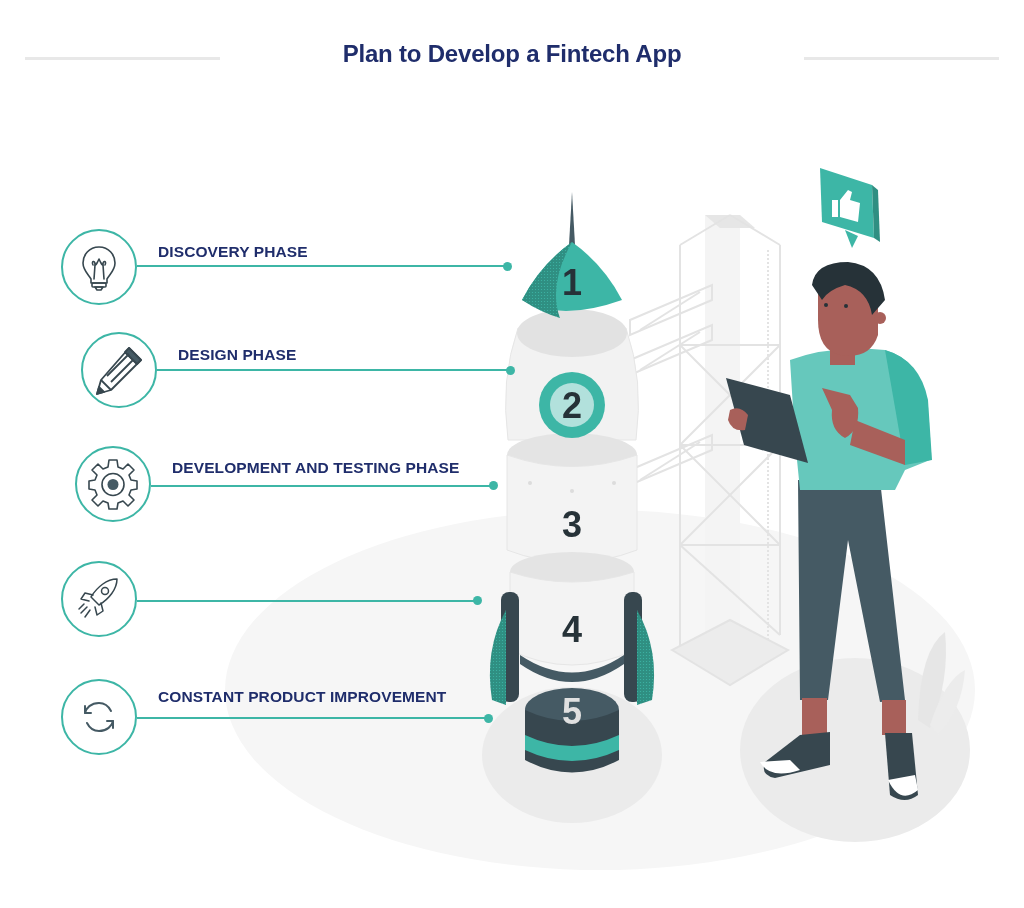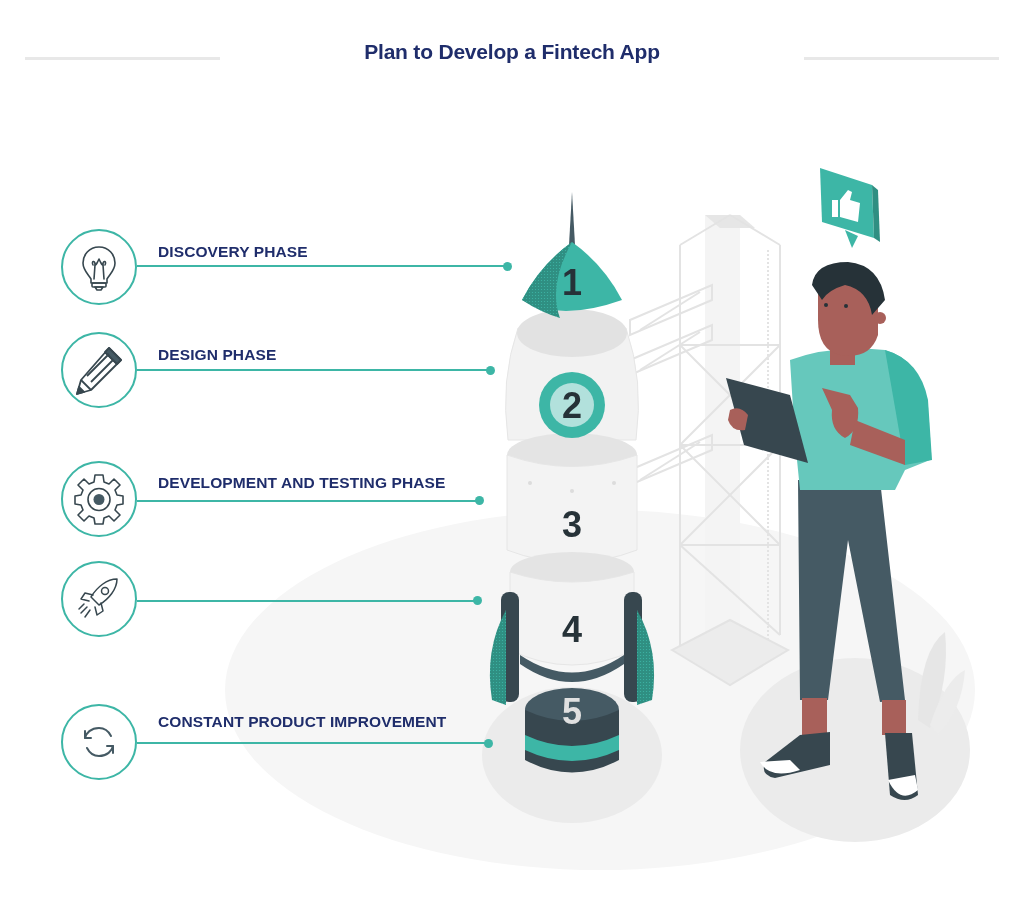--- a/index.html
+++ b/index.html
@@ -1,18 +1,18 @@
 <!DOCTYPE html>
 <html><head>
 <meta charset="utf-8">
 <style>
   html, body { margin: 0; padding: 0; background: #ffffff; }
   body { width: 1024px; height: 908px; position: relative; overflow: hidden; font-family: "Liberation Sans", sans-serif; }
   .title-rule { position: absolute; top: 57px; height: 3px; background: #e8e8e8; }
-  .title { position: absolute; top: 40px; left: 0; width: 1024px; text-align: center; font-family: "Liberation Sans", sans-serif; font-weight: bold; font-size: 21px; color: #1f2d6b; letter-spacing: -0.2px; }
+  .title { position: absolute; top: 40px; left: 0; width: 1024px; text-align: center; font-family: "Liberation Sans", sans-serif; font-weight: bold; font-size: 24px; color: #1f2d6b; letter-spacing: -0.2px; }
   .art { position: absolute; left: 0; top: 0; }
   .step { position: absolute; left: 0; width: 520px; height: 80px; }
   .step-circle { position: absolute; left: 61px; width: 76px; height: 76px; border: 2px solid #3db6a6; border-radius: 50%; background: #fff; box-sizing: border-box; display: flex; align-items: center; justify-content: center; }
   .step-circle svg { width: 56px; height: 56px; }
   .step-label { position: absolute; left: 158px; font-family: "Liberation Sans", sans-serif; font-weight: bold; font-size: 15.5px; color: #1f2d6b; line-height: 24px; letter-spacing: 0.1px; }
   .step-line { position: absolute; left: 137px; height: 2px; background: #3db6a6; }
   .step-dot { position: absolute; width: 9px; height: 9px; border-radius: 50%; background: #3db6a6; }
   .rnum { font-family: "Liberation Sans", sans-serif; font-weight: bold; font-size: 36px; fill: #263238; }
 </style>
 </head>
@@ -149,37 +149,37 @@
       <path d="M22,26 C20,22 24,21 24,25 C24,29 28,20 28,20 C28,20 32,29 32,25 C32,21 36,22 34,26"></path>
       <rect x="21" y="44" width="14" height="4" rx="1"></rect>
       <path d="M24,48 L32,48 L30,51 L26,51 Z"></path>
     </svg>
   </div>
   <div class="step-label" style="top:11px;">DISCOVERY PHASE</div>
   <div class="step-line" style="top:36px; width:370px;"></div>
   <div class="step-dot" style="top:33px; left:503px;"></div>
 </div>
 
-<div class="step" style="top:332px;">
+<div class="step" style="top:332px;margin-left:20px;">
   <div class="step-circle" style="top:0;">
     <svg viewBox="0 0 56 56" fill="none" stroke="#37474f" stroke-width="1.8" stroke-linejoin="round">
       <path d="M38,6 L50,18 L20,48 L6,52 L10,38 Z"></path>
       <path d="M34,10 L46,22"></path>
       <path d="M38,6 L50,18 L46,22 L34,10 Z" fill="#455a64"></path>
       <path d="M10,38 L20,48"></path>
       <path d="M16,34 L38,12 M20,40 L42,18"></path>
       <path d="M6,52 L8,45 L13,50 Z" fill="#37474f"></path>
     </svg>
   </div>
   <div class="step-label" style="top:11px;">DESIGN PHASE</div>
   <div class="step-line" style="top:37px; width:352px;"></div>
   <div class="step-dot" style="top:34px; left:486px;"></div>
 </div>
 
-<div class="step" style="top:461px;">
+<div class="step" style="top:446px;margin-left:14px;">
   <div class="step-circle" style="top:0;">
     <svg viewBox="0 0 56 56" fill="none" stroke="#37474f" stroke-width="1.6" stroke-linejoin="round">
       <path d="M24,4 L32,4 L33,11 L38,13 L43,8 L49,14 L44,19 L46,24 L52,25 L52,33 L46,34 L44,39 L49,44 L43,50 L38,45 L33,47 L32,53 L24,53 L23,47 L18,45 L13,50 L7,44 L12,39 L10,34 L4,33 L4,25 L10,24 L12,19 L7,14 L13,8 L18,13 L23,11 Z"></path>
       <circle cx="28" cy="28.5" r="11"></circle>
       <circle cx="28" cy="28.5" r="5.5" fill="#455a64" stroke="none"></circle>
     </svg>
   </div>
   <div class="step-label" style="top:10px;">DEVELOPMENT AND TESTING PHASE</div>
   <div class="step-line" style="top:39px; width:342px;"></div>
   <div class="step-dot" style="top:35px; left:475px;"></div>
@@ -192,21 +192,21 @@
       <circle cx="34" cy="20" r="3.5"></circle>
       <path d="M22,24 L14,22 L10,28 L18,30"></path>
       <path d="M30,32 L32,40 L26,44 L24,36"></path>
       <path d="M16,36 L10,42 M19,39 L14,46 M13,33 L8,38"></path>
     </svg>
   </div>
   <div class="step-line" style="top:40px; width:340px;"></div>
   <div class="step-dot" style="top:36px; left:473px;"></div>
 </div>
 
-<div class="step" style="top:704px;padding-left:32px;">
+<div class="step" style="top:679px;padding-left:32px;">
   <div class="step-circle" style="top:0;">
     <svg viewBox="0 0 56 56" fill="none" stroke="#455a64" stroke-width="2" stroke-linecap="round" stroke-linejoin="round">
       <path d="M40,22 C37,16 32,14 28,14 C20,14 15,19 14,24"></path>
       <path d="M14,24 L14,17 M14,24 L20,24"></path>
       <path d="M16,34 C19,40 24,42 28,42 C36,42 41,37 42,32"></path>
       <path d="M42,32 L42,39 M42,32 L36,32"></path>
     </svg>
   </div>
   <div class="step-label" style="top:6px;">CONSTANT PRODUCT IMPROVEMENT</div>
   <div class="step-line" style="top:38px; width:350px;"></div>

